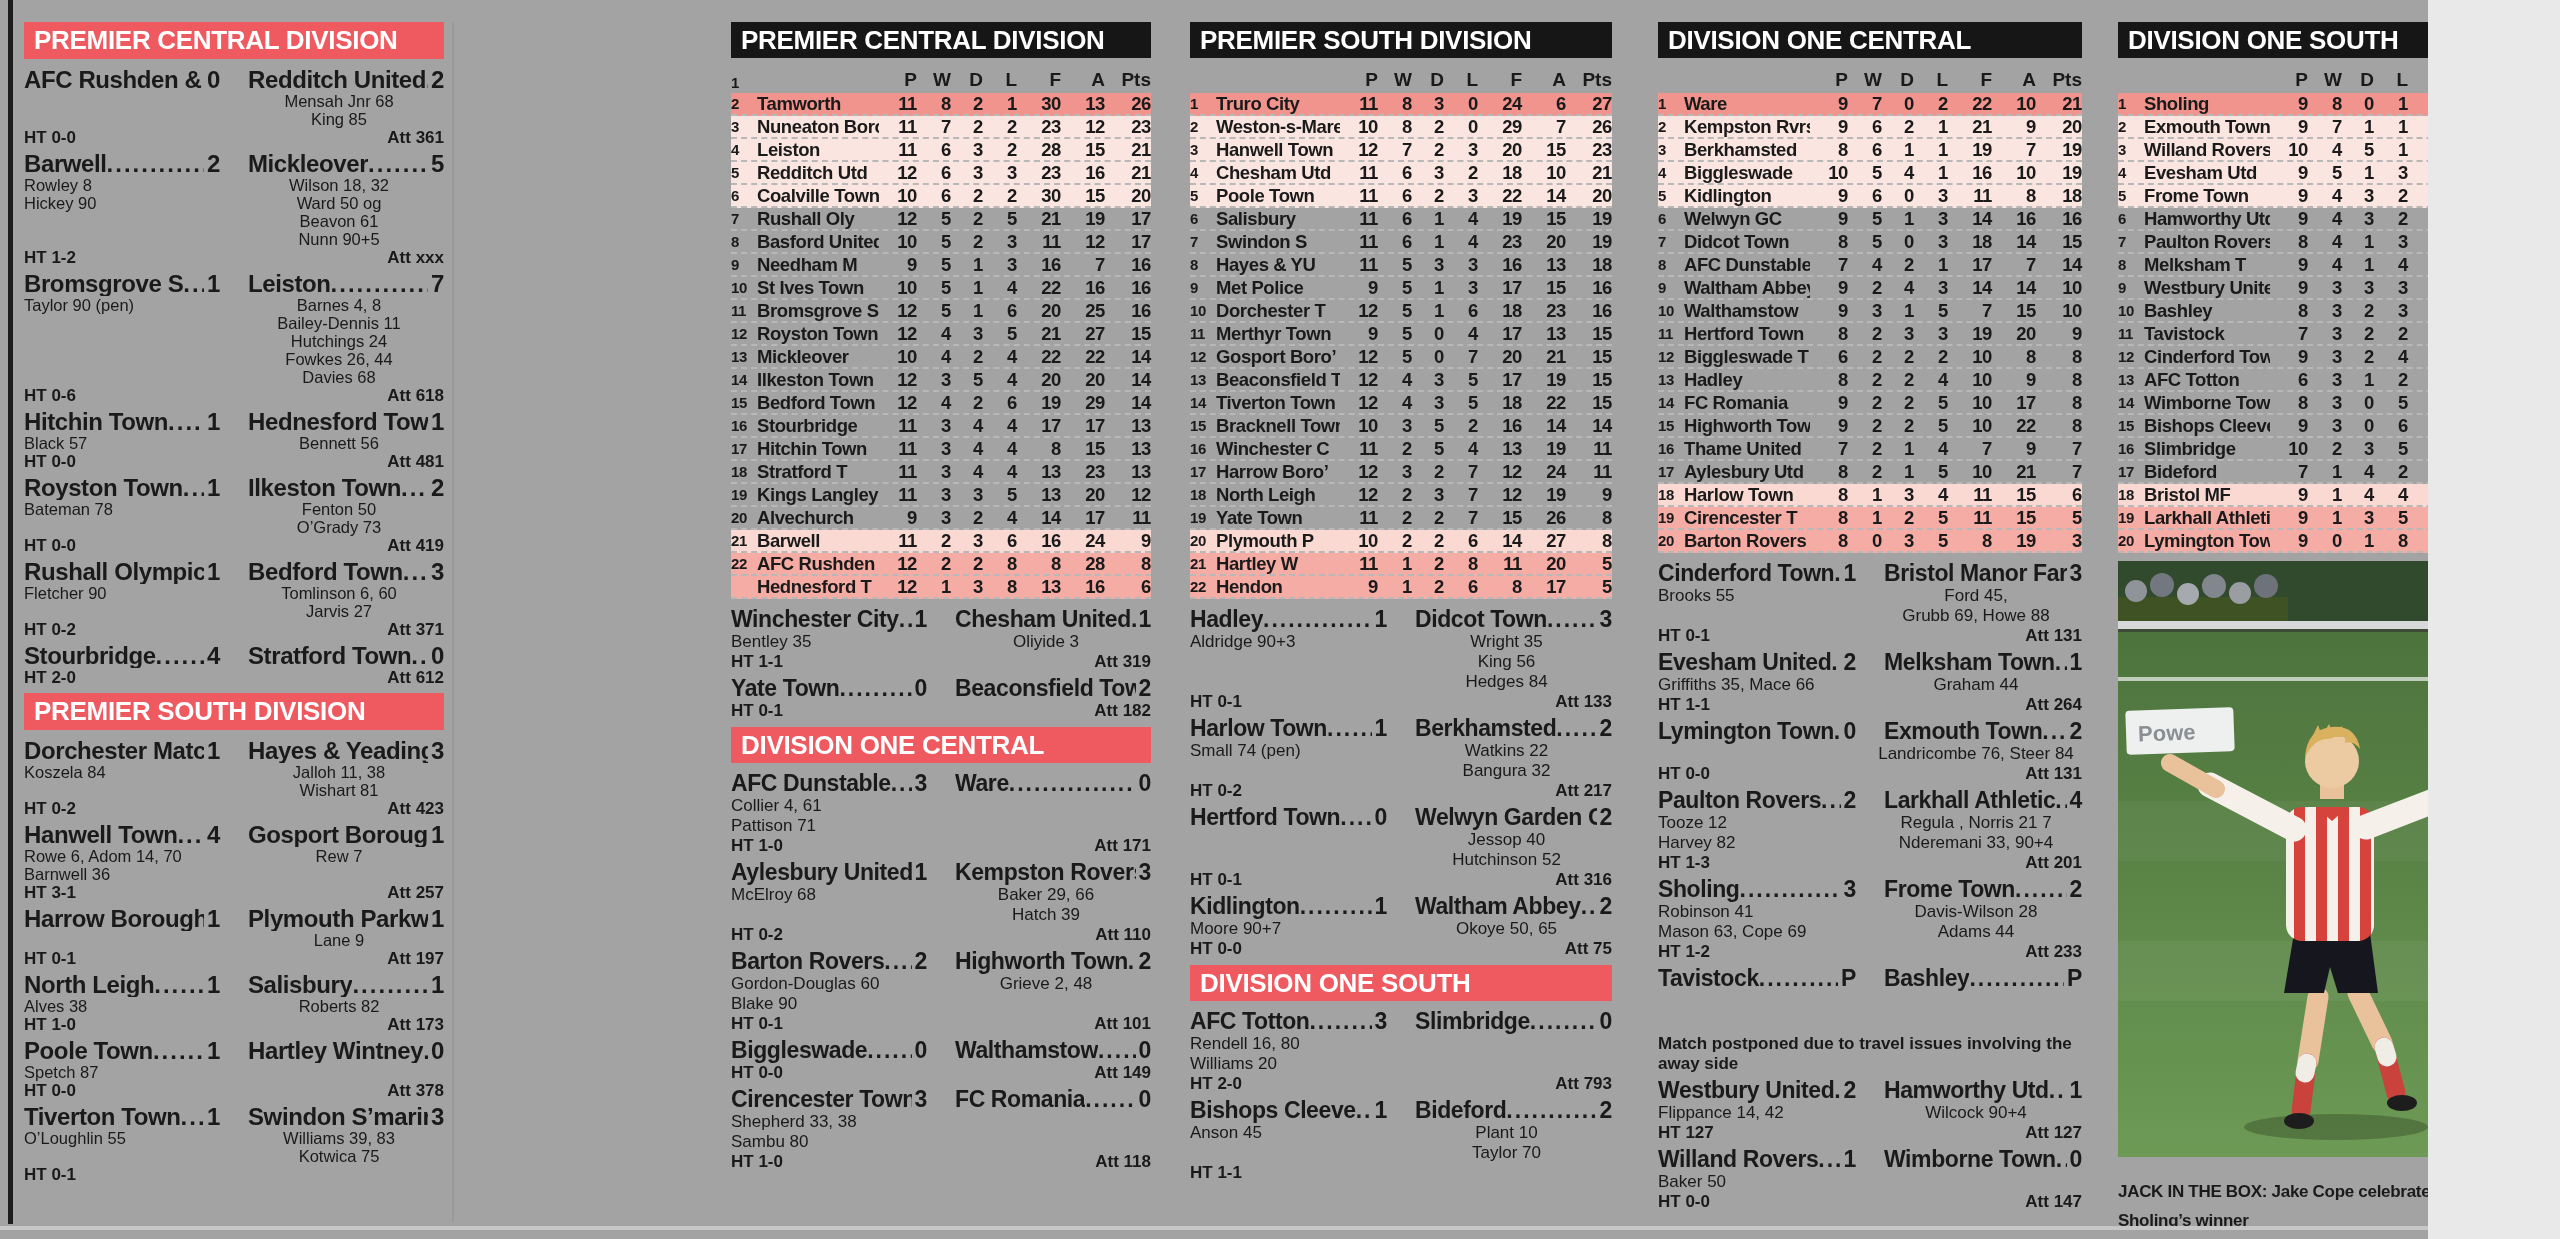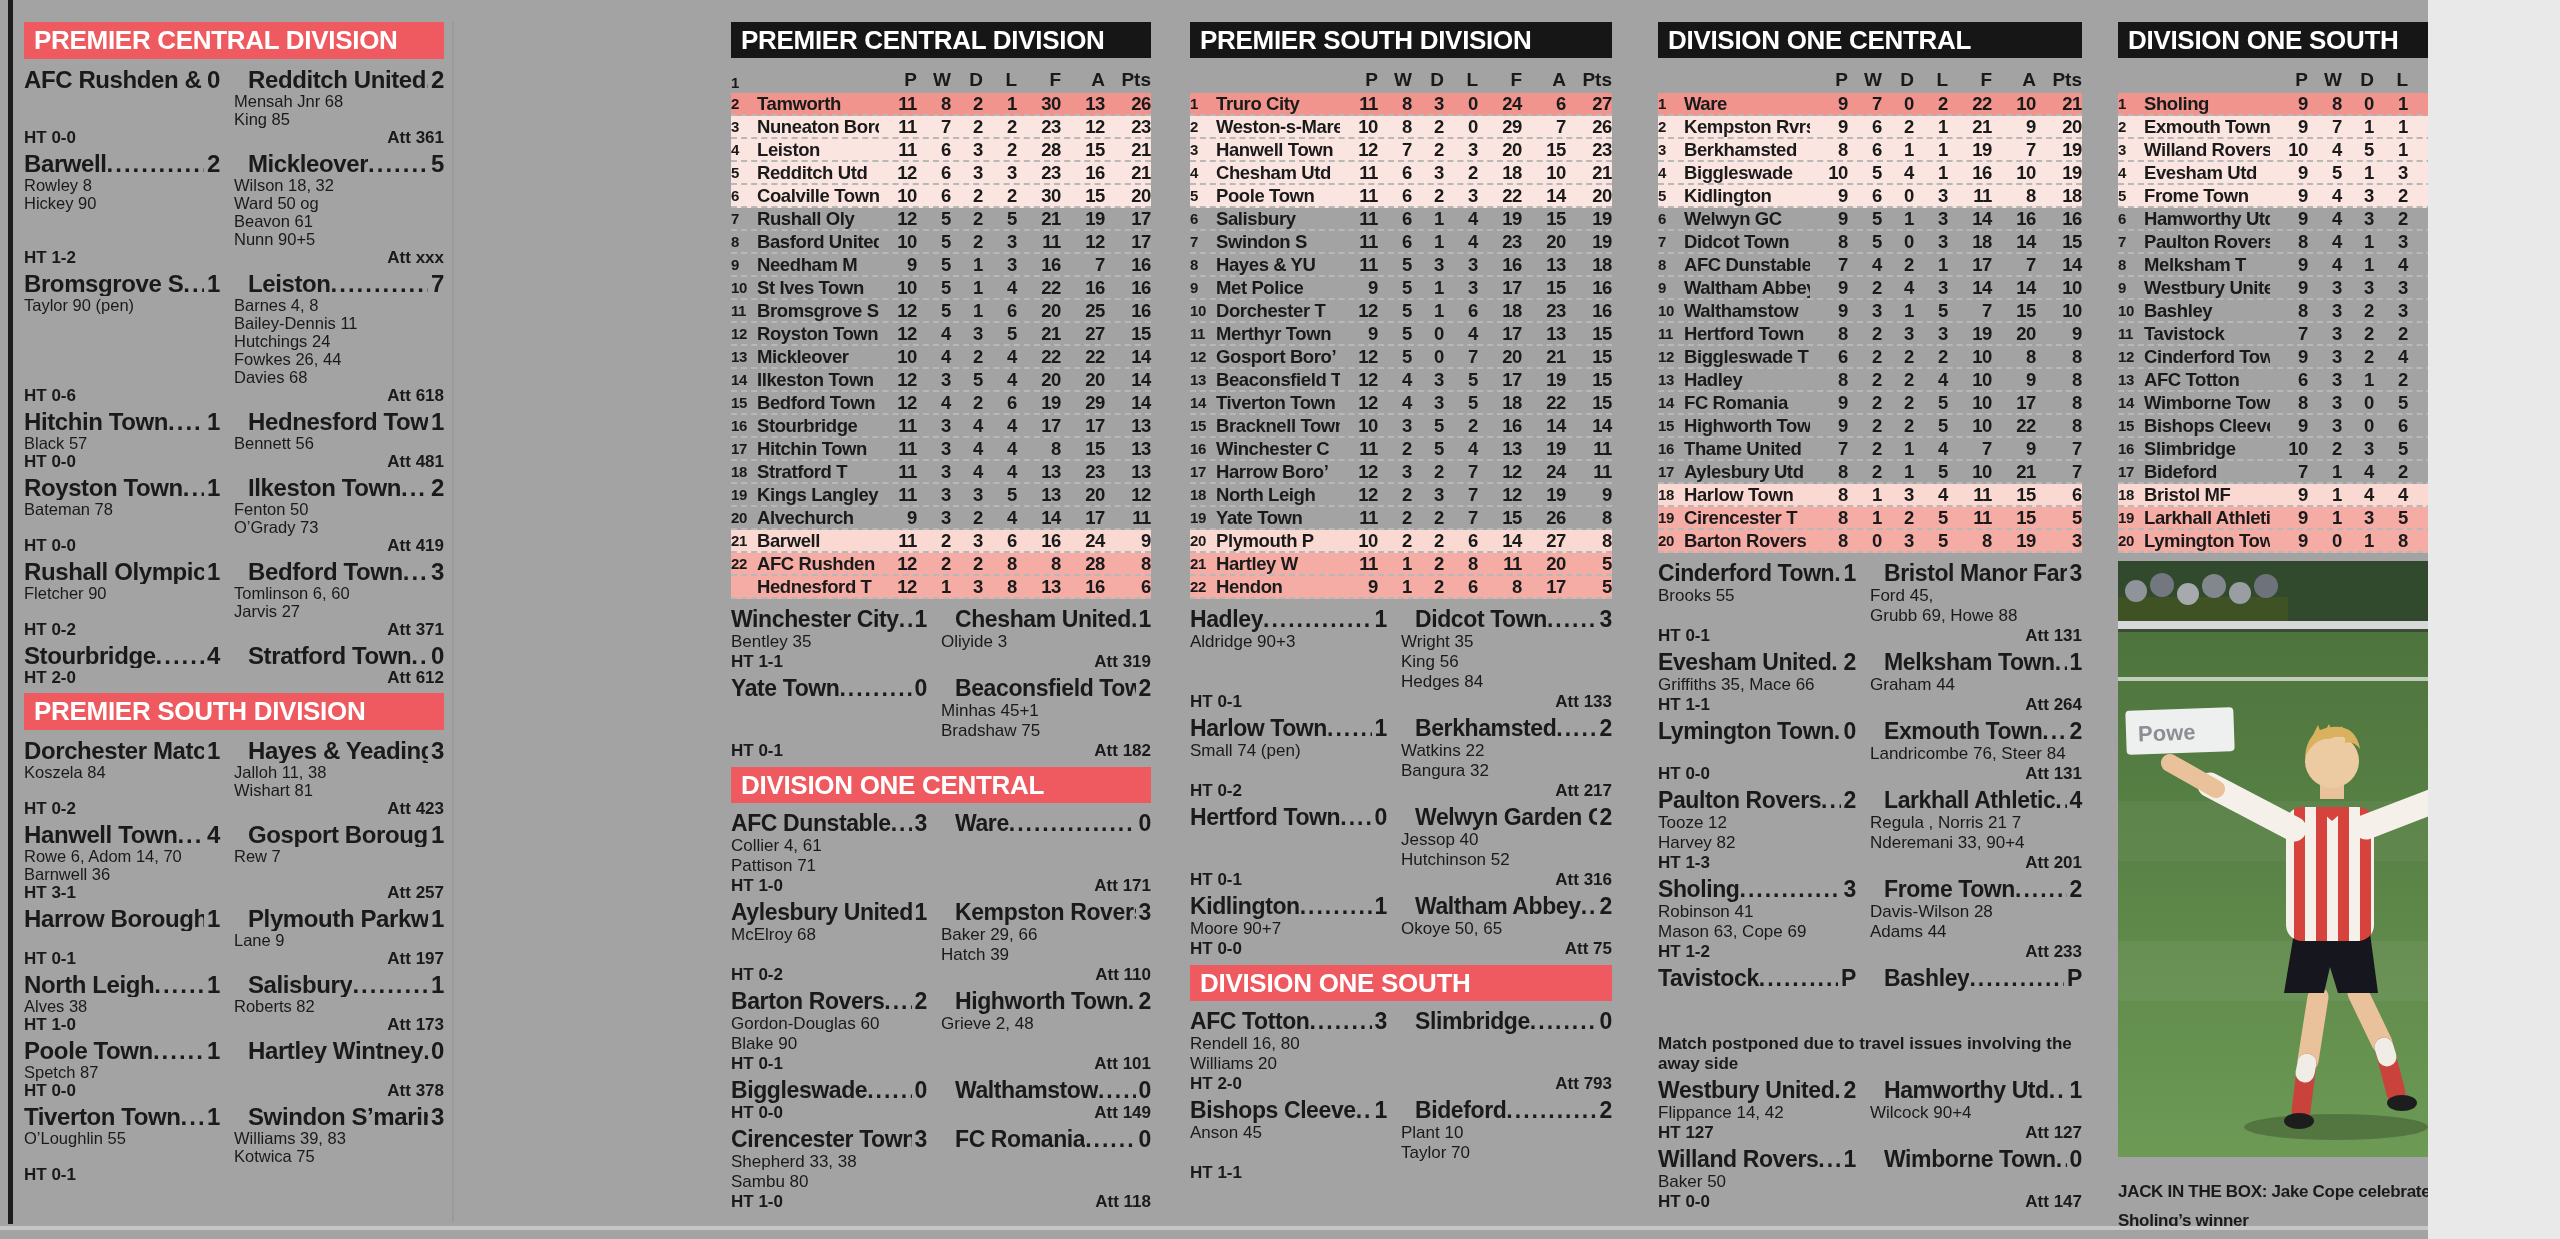--- a/index.html
+++ b/index.html
@@ -36,21 +36,21 @@
   .results{margin-top:8px;}
   .match{margin-bottom:4px;}
   .mline{display:flex;font-weight:bold;font-size:23px;line-height:25px;letter-spacing:-0.4px;}
   .mside{display:flex;flex:1 1 0;min-width:0;}
   .mside.away{margin-left:28px;}
   .tname{white-space:nowrap;flex:0 1 auto;overflow:hidden;}
   .dots{flex:1 1 0;min-width:0;overflow:hidden;white-space:nowrap;letter-spacing:2px;}
   .dots::before{content:"....................................................";}
   .score{margin-left:3px;flex:0 0 auto;}
   .mscorers{display:flex;font-size:17px;line-height:20px;}
-  .sl{flex:1;} .sr{flex:1;text-align:left;}
+  .sl{flex:1;} .sr{flex:1;text-align:center;}
   .mht{display:flex;justify-content:space-between;font-weight:bold;font-size:17px;line-height:20px;}
   .mnote{font-weight:bold;font-size:17px;line-height:20px;margin-top:43px;}
   
   .colA .mline{font-size:24px;line-height:25px;}
   .colA .scorer{font-size:16.5px;line-height:18px;}
   .colA .mht{font-size:17px;line-height:19px;}
   .colA .bar{height:37px;line-height:37px;}
   
   .photo{margin-top:8px;}
   .caption{margin-top:16px;font-weight:bold;font-size:17px;line-height:29px;letter-spacing:-0.3px;}
@@ -698,27 +698,20 @@
             <span class="mside">
               <span class="tname">Yate Town</span>
               <span class="dots"></span>
               <span class="score">0</span>
             </span>
             <span class="mside away">
               <span class="tname">Beaconsfield Town</span>
               <span class="dots"></span>
               <span class="score">2</span>
             </span>
-          </div>
-          <div class="mscorers">
-            <div class="sl"></div>
-            <div class="sr">
-              <div class="scorer">Minhas 45+1</div>
-              <div class="scorer">Bradshaw 75</div>
-            </div>
           </div>
           <div class="mht">
             <span class="ht">HT 0-1</span>
             <span class="att">Att 182</span>
           </div>
         </div>
       </div>
     <div class="bar red mt">DIVISION ONE CENTRAL</div>
     <div class="results">
         <div class="match">

